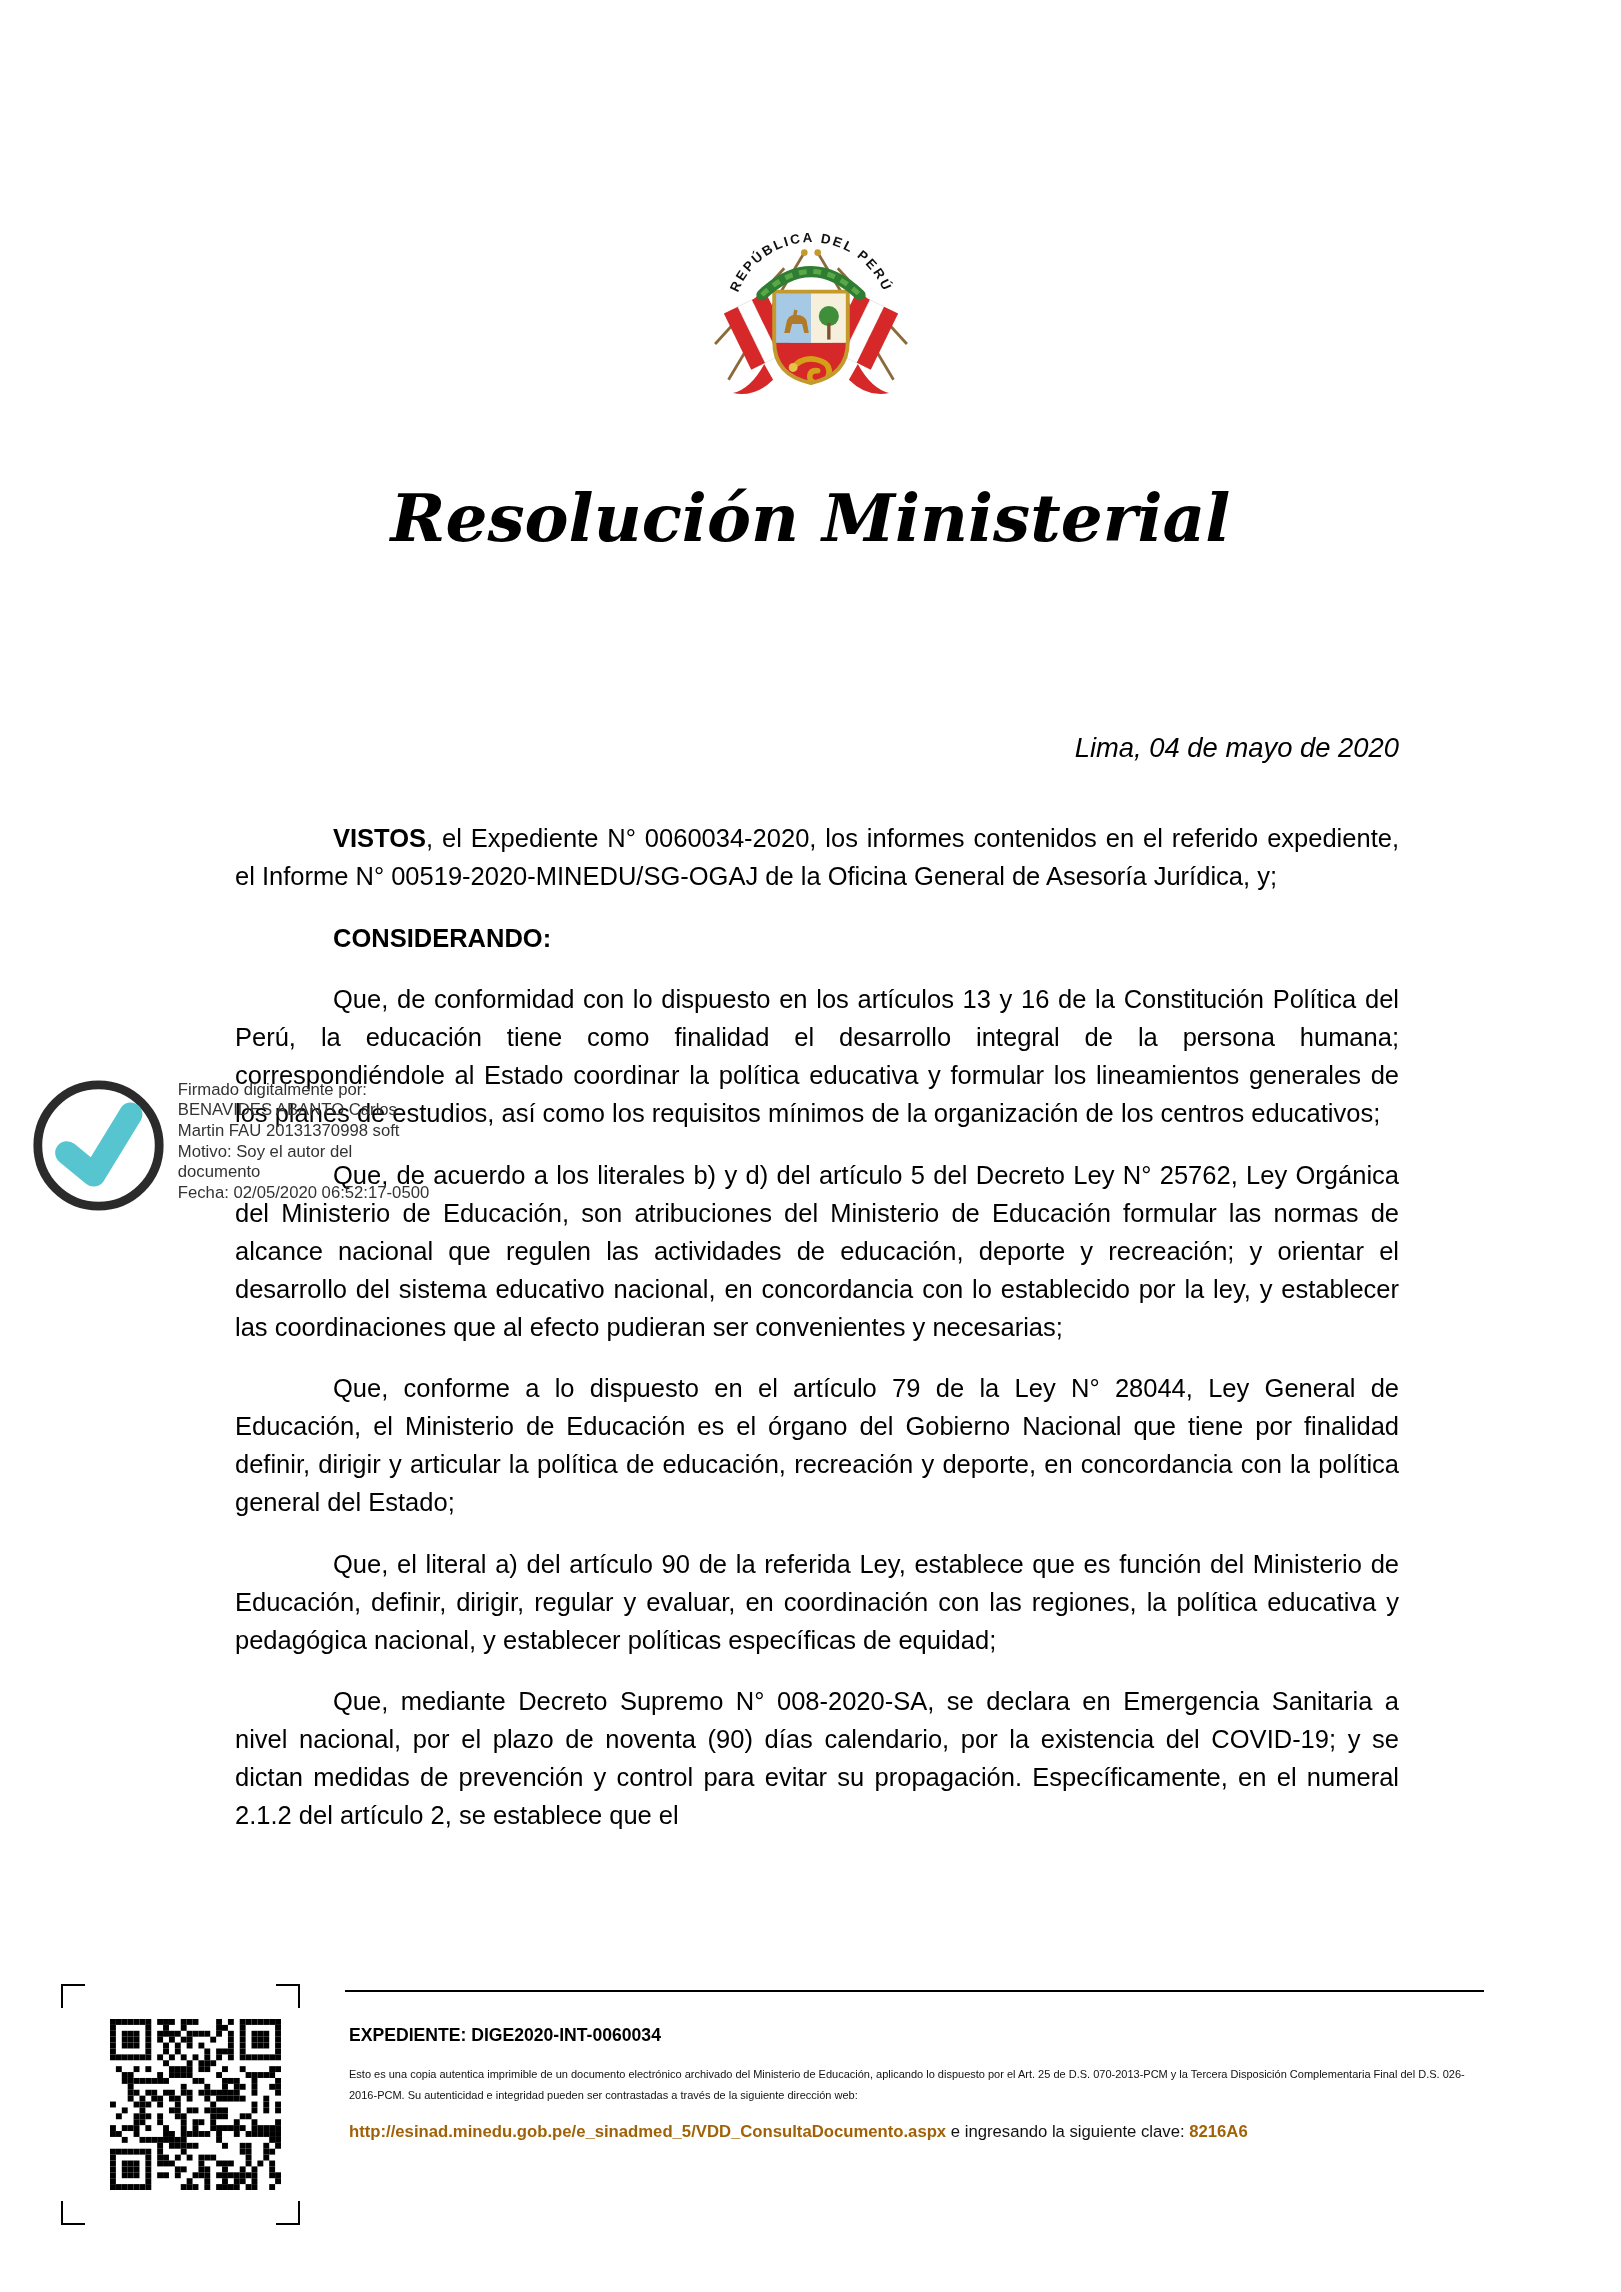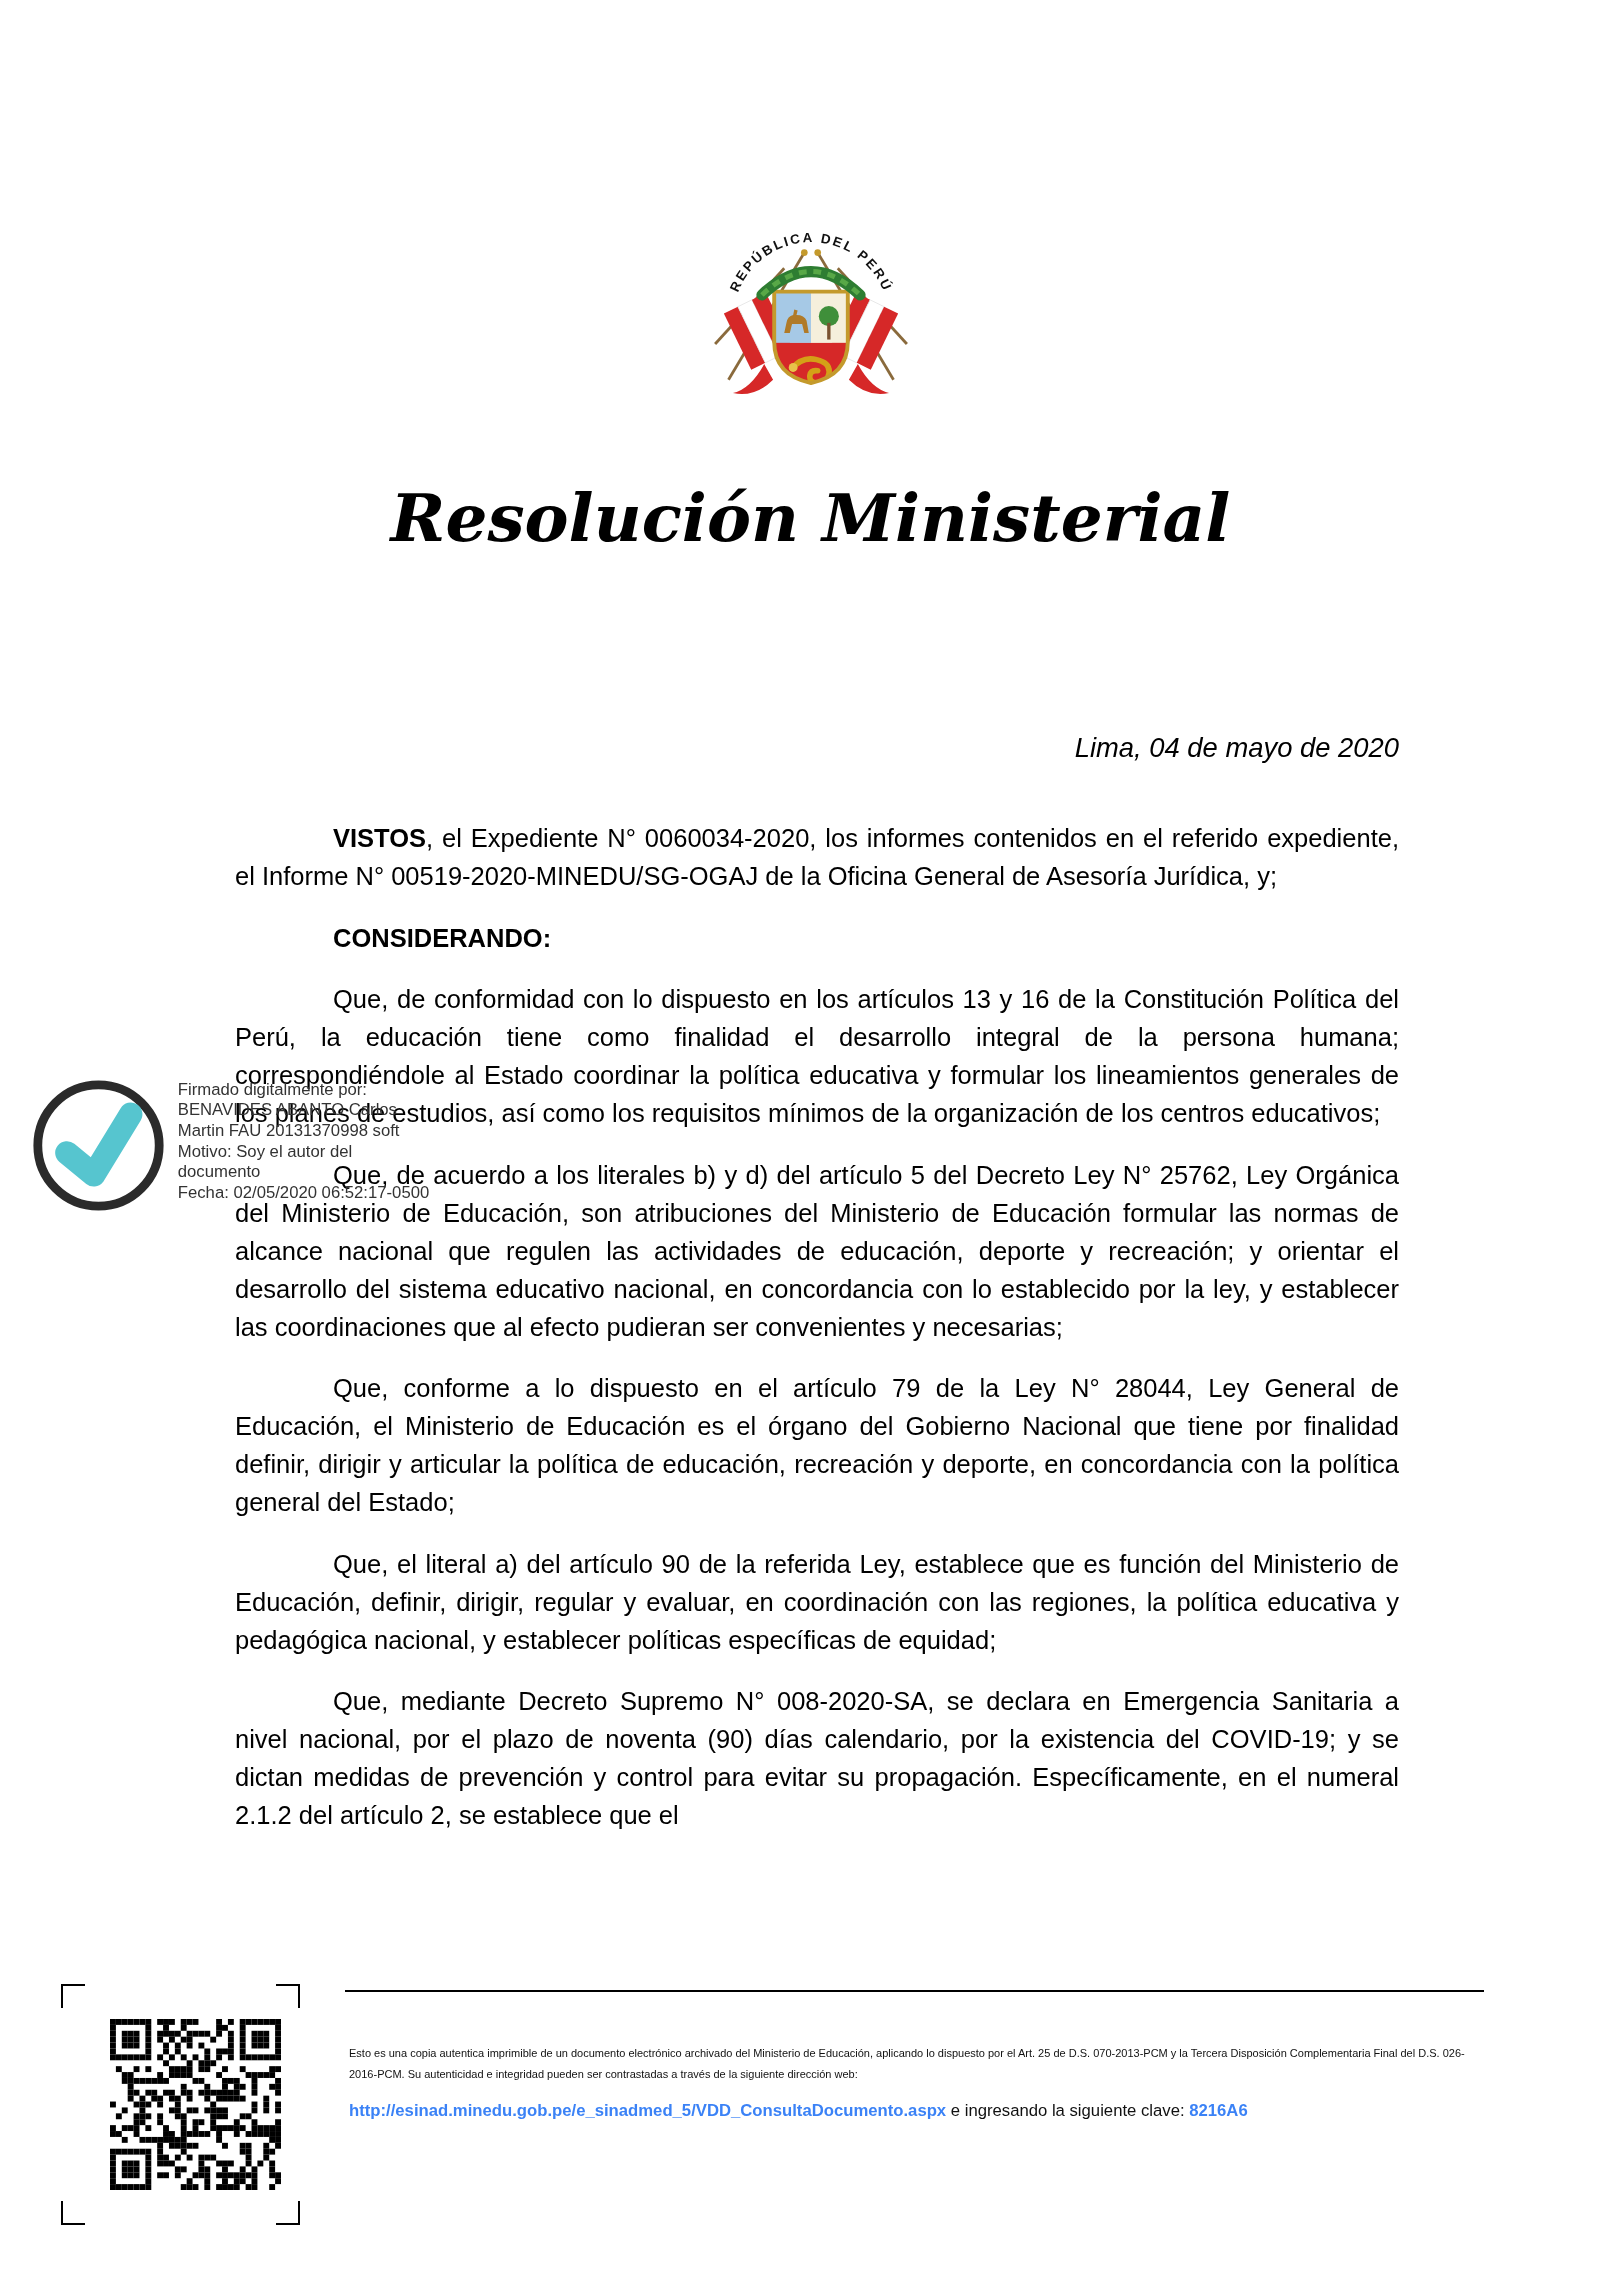--- a/index.html
+++ b/index.html
@@ -58,21 +58,21 @@
   .crop-tl { left: 61px;  top: 1984px; border-left: 2px solid #000; border-top: 2px solid #000; }
   .crop-tr { left: 276px; top: 1984px; border-right: 2px solid #000; border-top: 2px solid #000; }
   .crop-bl { left: 61px;  top: 2201px; border-left: 2px solid #000; border-bottom: 2px solid #000; }
   .crop-br { left: 276px; top: 2201px; border-right: 2px solid #000; border-bottom: 2px solid #000; }
   .qr { position: absolute; left: 110px; top: 2019px; width: 171px; height: 171px; fill: #000; }
 
   .footer-text { position: absolute; left: 349px; top: 2025px; width: 1135px; }
   .exp { font-weight: bold; font-size: 17.6px; }
   .legal { margin-top: 17.6px; font-size: 11px; line-height: 21.6px; color: #111; text-align: left; }
   .url-line { margin-top: 15.7px; font-size: 16.7px; color: #111; }
-  .url-line b { color: #3b82f6; }
+  .url-line b { color: #a16207; }
 </style>
 </head>
 <body>
 
 <div class="page">
 
   <svg class="coat" viewBox="0 0 200 192">
     <defs>
       <path id="cap-arc" d="M32,80 A70,70 0 0 1 168,80" fill="none"></path>
       <clipPath id="shield-clip">
@@ -549,18 +549,19 @@
       <rect x="108" y="168" width="6" height="6"></rect>
       <rect x="114" y="168" width="6" height="6"></rect>
       <rect x="120" y="168" width="6" height="6"></rect>
       <rect x="126" y="168" width="6" height="6"></rect>
       <rect x="138" y="168" width="6" height="6"></rect>
       <rect x="144" y="168" width="6" height="6"></rect>
       <rect x="162" y="168" width="6" height="6"></rect>
     </svg>
 
   <div class="footer-text">
+    <div class="exp">EXPEDIENTE: DIGE2020-INT-0060034</div>
     <div class="legal">Esto es una copia autentica imprimible de un documento electrónico archivado del Ministerio de Educación, aplicando lo dispuesto por el Art. 25 de D.S. 070-2013-PCM y la Tercera Disposición Complementaria Final del D.S. 026-2016-PCM. Su autenticidad e integridad pueden ser contrastadas a través de la siguiente dirección web:</div>
     <div class="url-line"><b>http://esinad.minedu.gob.pe/e_sinadmed_5/VDD_ConsultaDocumento.aspx</b><span> e ingresando la siguiente clave: </span><b>8216A6</b></div>
   </div>
 
 </div>
 
 
 </body></html>

